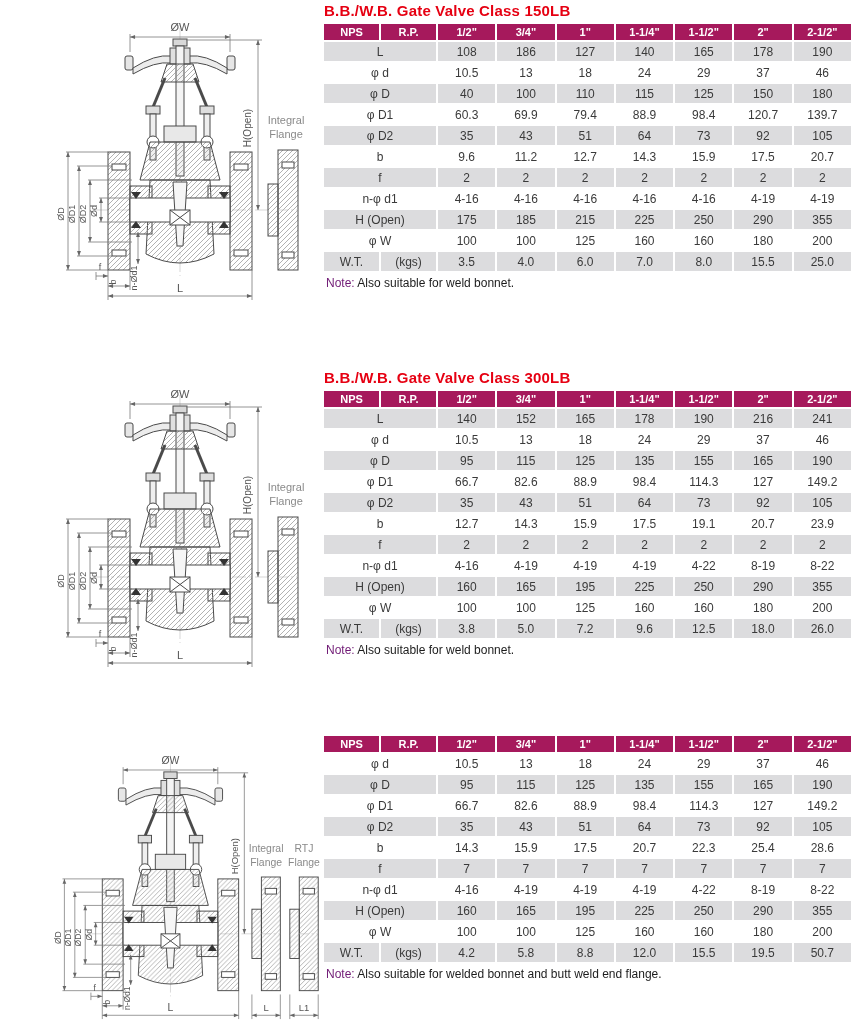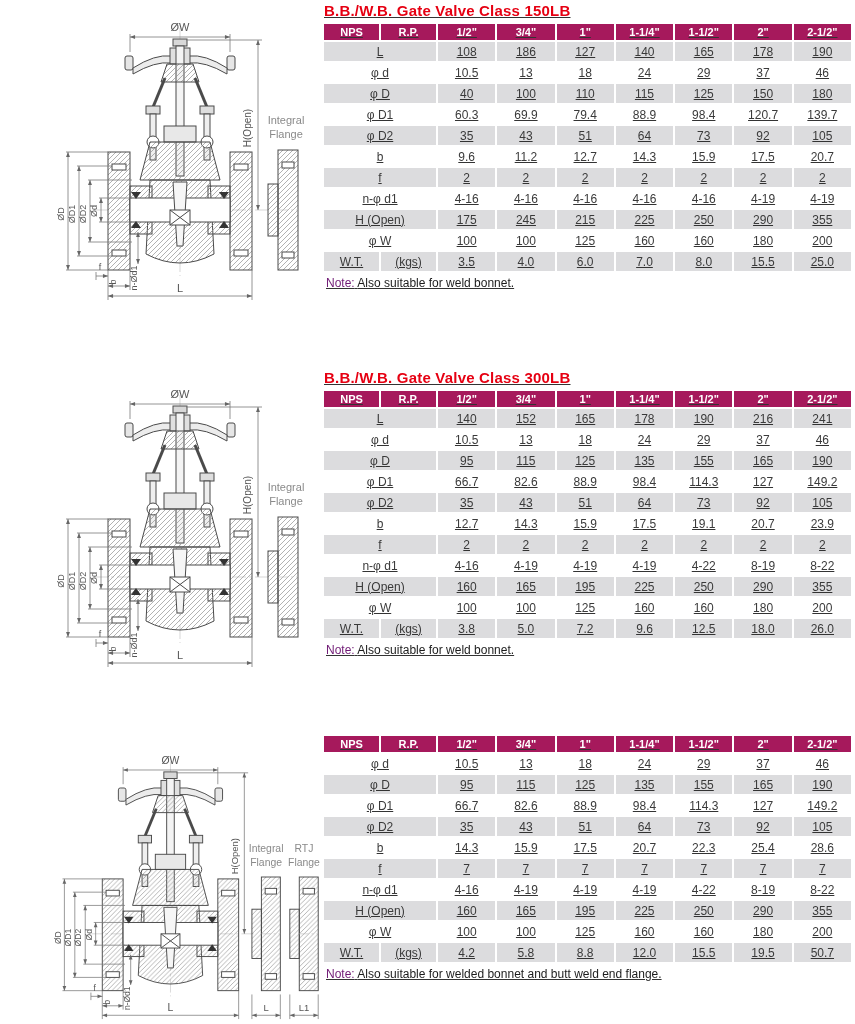--- a/index.html
+++ b/index.html
@@ -7,21 +7,21 @@
   body {
     width: 855px;
     background: #ffffff;
     font-family: "Liberation Sans", sans-serif;
     color: #333;
   }
   .page { width: 855px; padding: 0; }
   section.valve-section { display: flex; align-items: flex-start; }
   section.s12 { height: 367px; overflow: visible; }
   .drawing-col { width: 322px; flex: none; padding-top: 6px; margin-top: 12px; }
-  .table-col { flex: 1; padding: 0 2px 0 0; text-decoration: underline; }
+  .table-col { flex: 1; padding: 0 2px 0 0; }
   h2.tbl-title {
     color: #e60012;
     font-size: 15px;
     line-height: 17px;
     font-weight: bold;
     margin: 2px 0 3px 2px;
     letter-spacing: 0.2px;
   }
   table.spec {
     border-collapse: separate;
@@ -293,21 +293,21 @@
               <td>4-16</td>
               <td>4-16</td>
               <td>4-16</td>
               <td>4-16</td>
               <td>4-19</td>
               <td>4-19</td>
             </tr>
             <tr class="shade">
               <td colspan="2">H (Open)</td>
               <td>175</td>
-              <td>245</td>
+              <td>185</td>
               <td>215</td>
               <td>225</td>
               <td>250</td>
               <td>290</td>
               <td>355</td>
             </tr>
             <tr>
               <td colspan="2">φ W</td>
               <td>100</td>
               <td>100</td>

